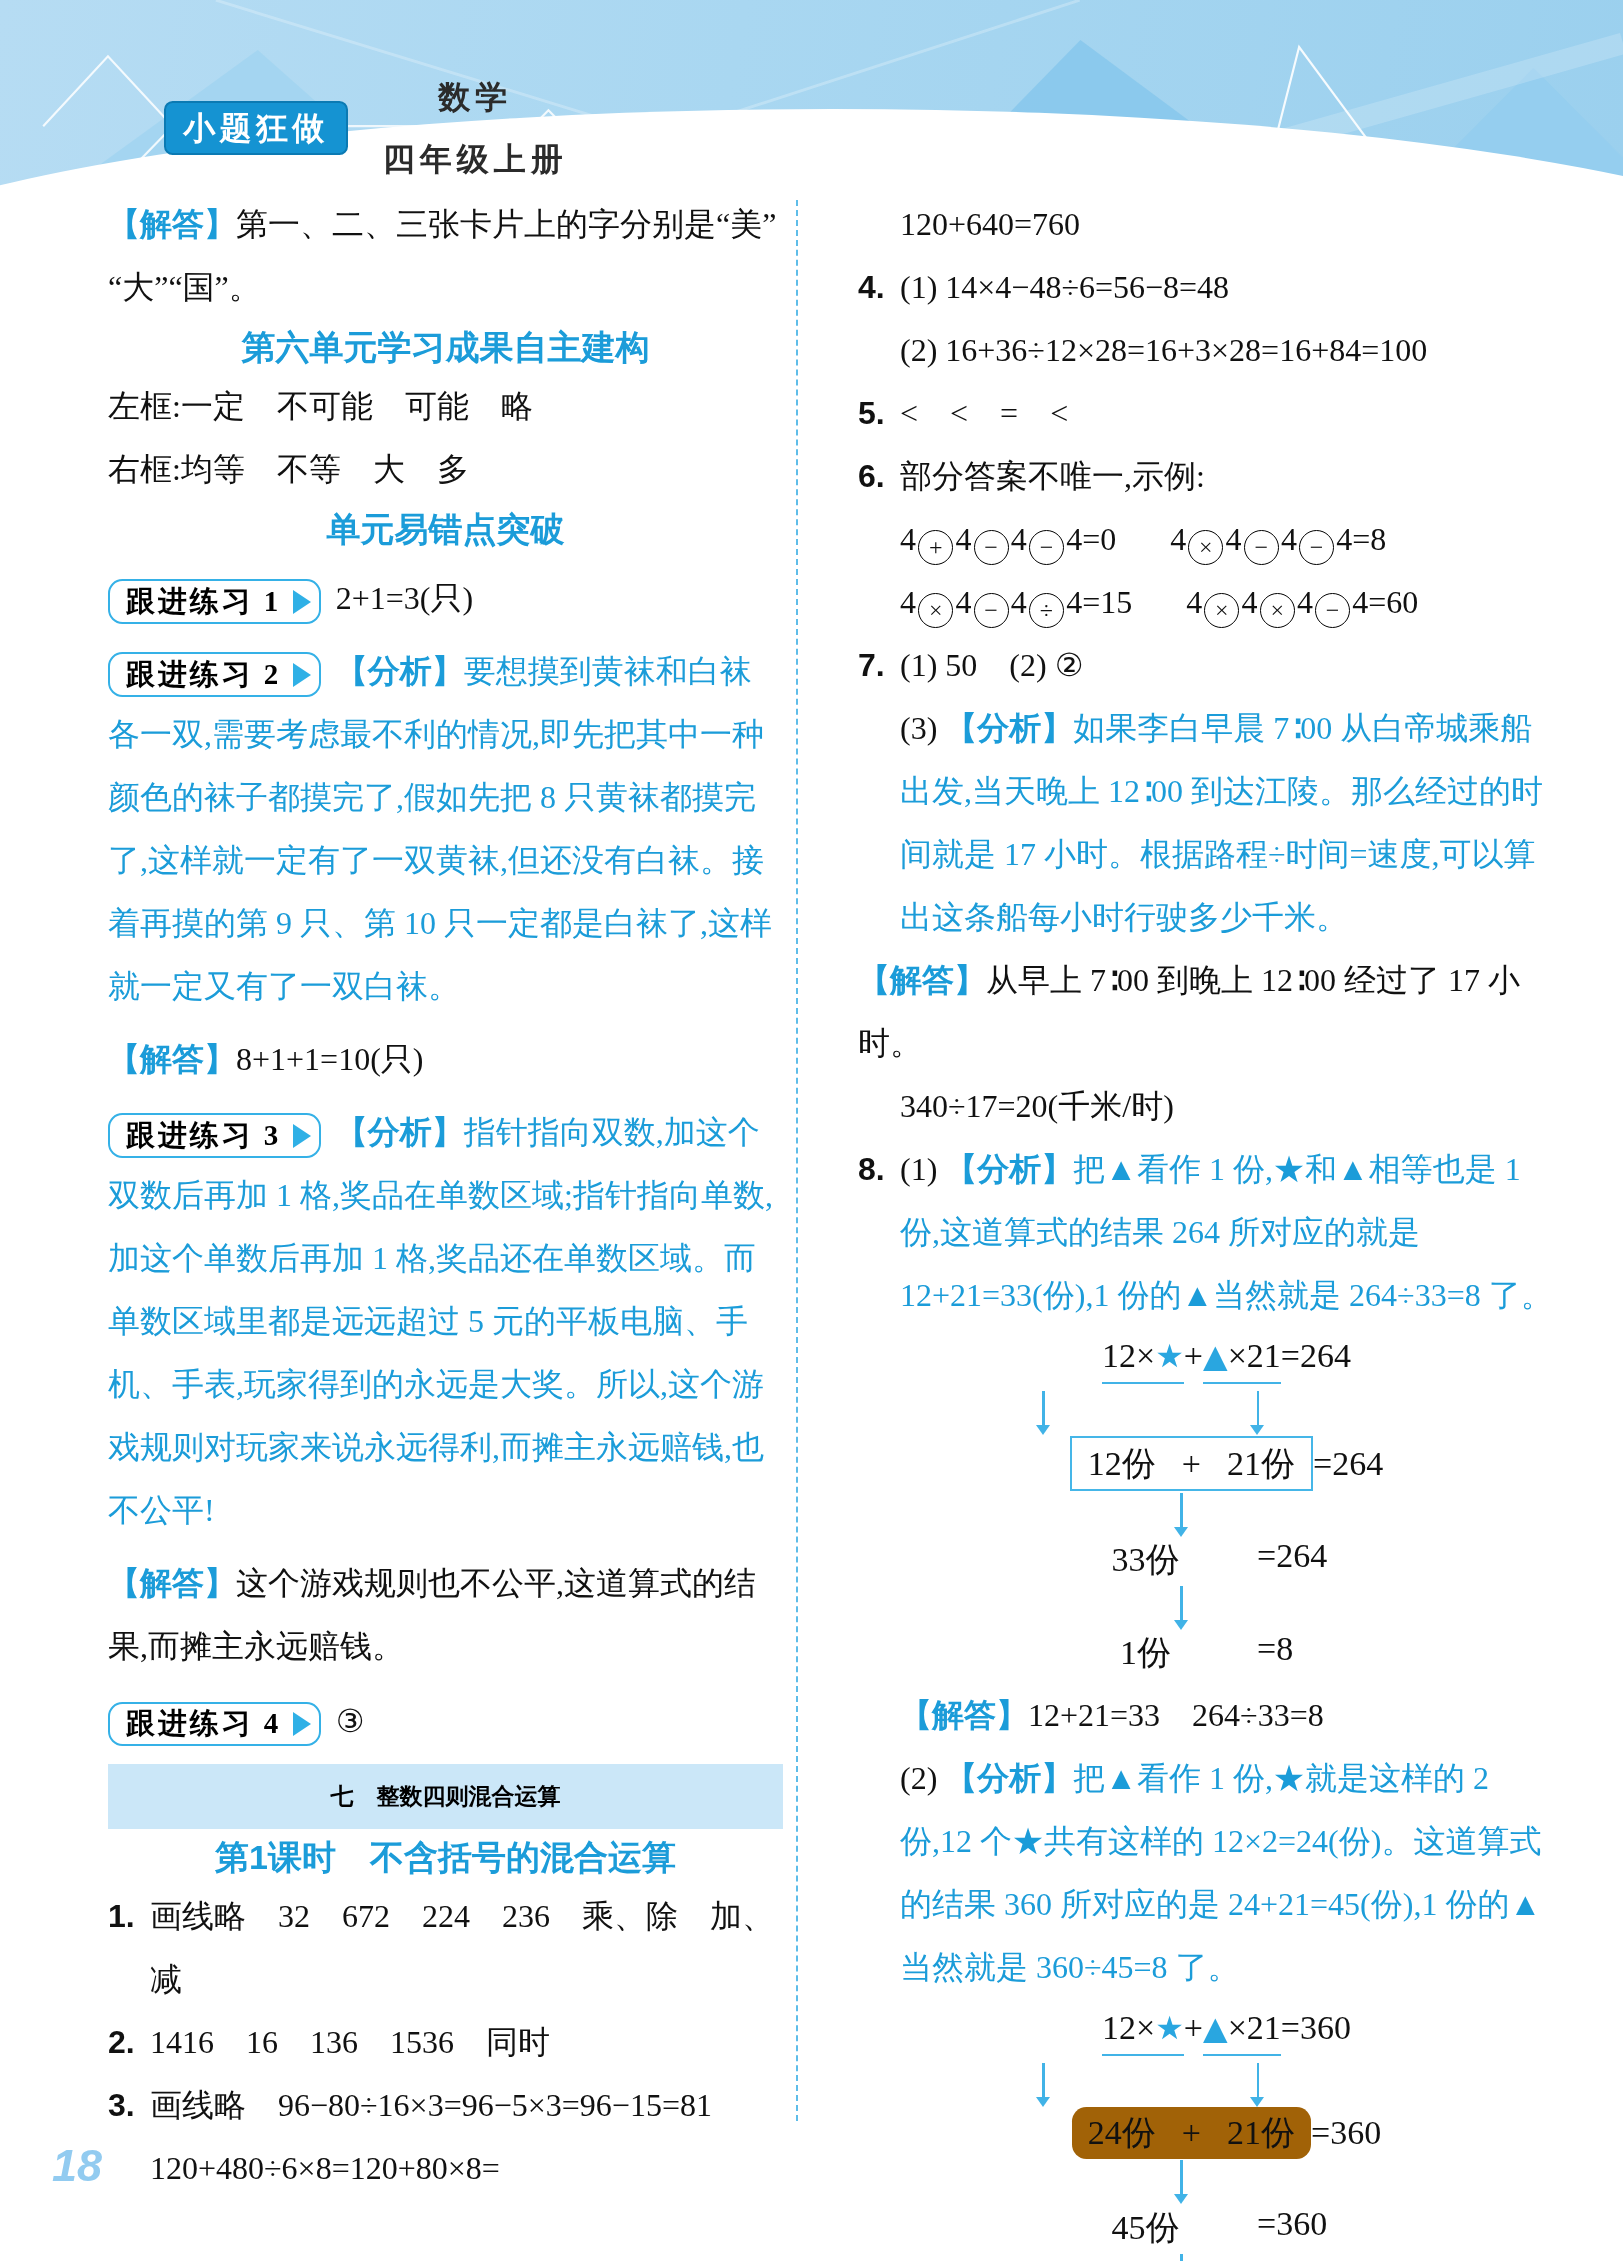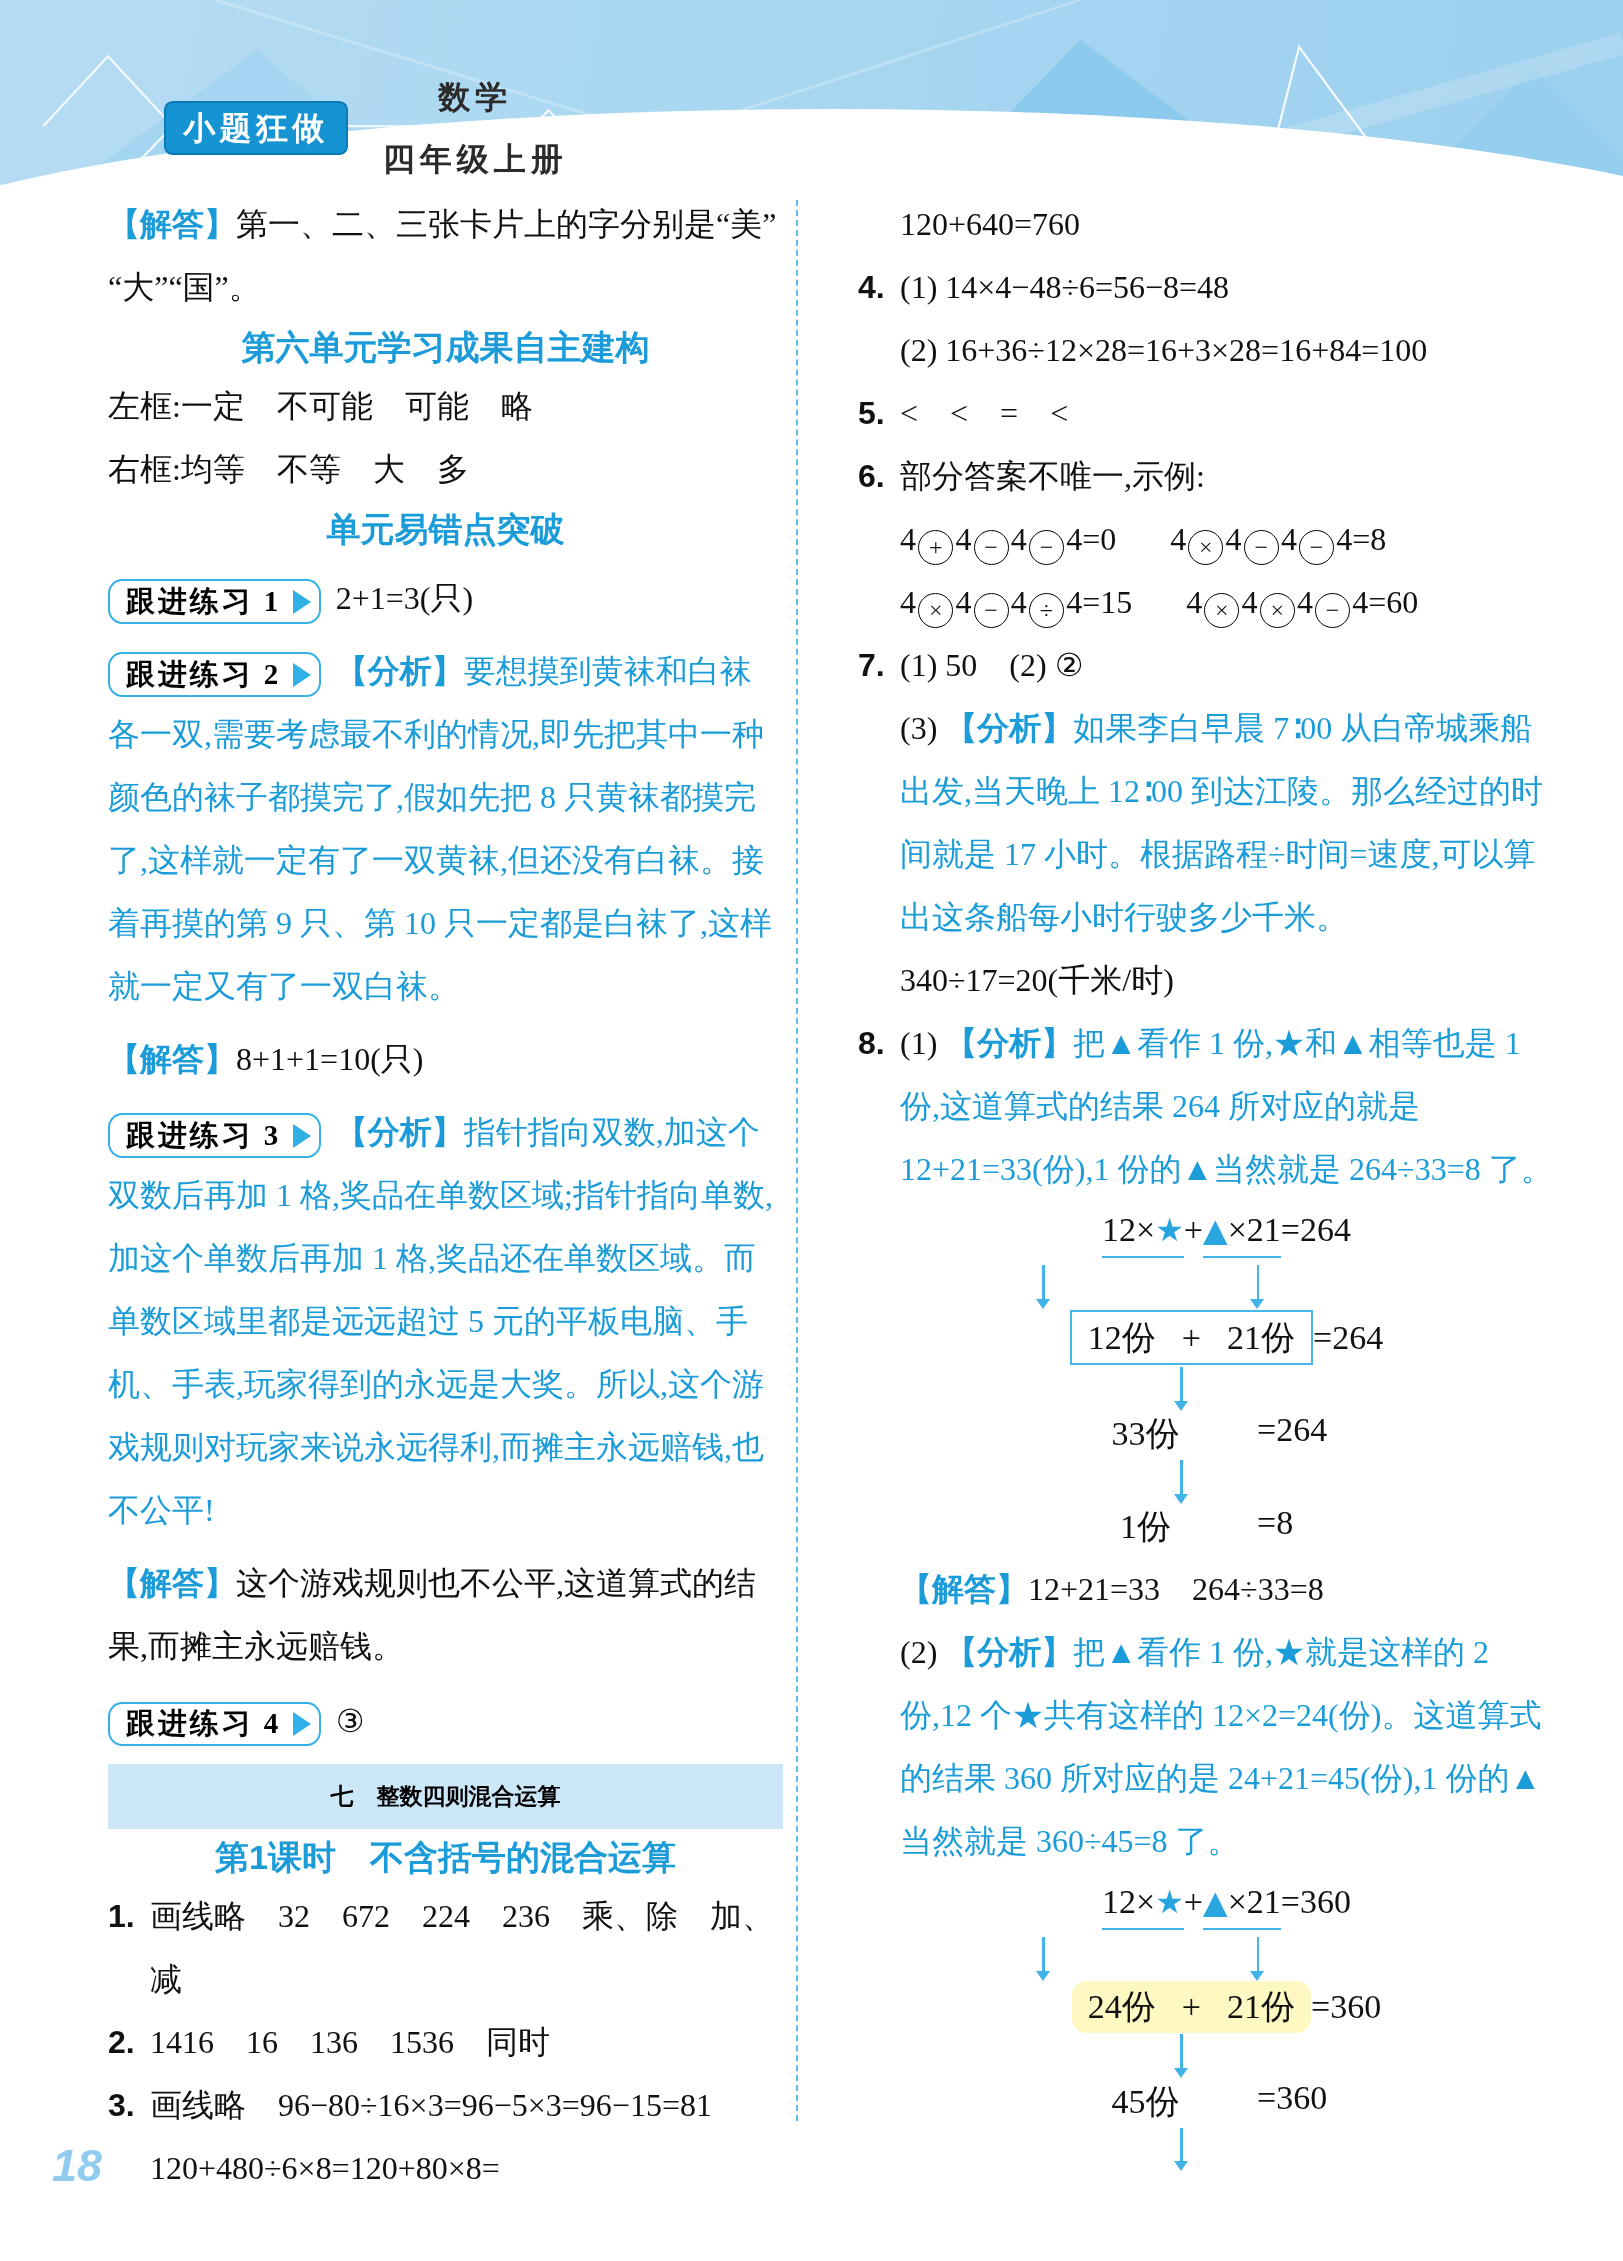--- a/index.html
+++ b/index.html
@@ -61,21 +61,21 @@
   .u{border-bottom:2.9px solid #41b3e7;padding-bottom:7.2px;}
   .shape{font-family:"DejaVu Sans","Liberation Sans",sans-serif;color:#29a6e0;font-size:32px;}
   .d-arrows{display:flex;justify-content:center;gap:212px;transform:translateX(-76px);margin:1.4px 0 4.3px;}
   .d-arrow1{display:flex;justify-content:center;transform:translateX(-45px);margin:1.4px 0 4.3px;}
   .arrow{width:2.2px;height:40px;background:#41b3e7;position:relative;display:inline-block;}
   .arrow::after{content:"";position:absolute;bottom:-10.8px;left:-6.5px;border:7.2px solid transparent;
                 border-top:10.8px solid #41b3e7;}
   .d-boxrow{display:flex;justify-content:center;align-items:center;font-size:34px;margin:1.4px 0;}
   .d-box{display:inline-flex;gap:26px;padding:2.9px 16px;align-items:baseline;}
   .d-box.outline{border:2.2px solid #45b6e8;}
-  .d-box.fill{background:#fef9c3;border-radius:14.4px;}
+  .d-box.fill{background:#a16207;border-radius:14.4px;}
   .d-row{display:flex;justify-content:center;font-size:34px;margin:2.9px 0;}
   .d-c1{width:223px;text-align:center;}
   .d-c2{width:162px;text-align:left;}
 
   .pagenum{position:absolute;left:52px;top:2140px;color:#92cbf0;font-family:"Liberation Sans","DejaVu Sans",sans-serif;
            font-weight:bold;font-style:italic;font-size:45px;}
 </style>
 </head>
 <body>
 
@@ -179,20 +179,21 @@
         <span class="eqg"><span>4</span><span class="circ">×</span><span>4</span><span class="circ">−</span><span>4</span><span class="circ">÷</span><span>4</span><span>=15</span></span>
         <span class="eqg"><span>4</span><span class="circ">×</span><span>4</span><span class="circ">×</span><span>4</span><span class="circ">−</span><span>4</span><span>=60</span></span>
       </p>
     </div>
 
     <div class="item">
       <p class="ln fallback-sans"><span class="num">7.</span><span>(1) 50　(2) ②</span></p>
       <p class="ln"><span>(3) </span><span class="lbl">【分析】</span><span class="kai">如果李白早晨 7∶00 从白帝城乘船出发,当天晚上 12∶00 到达江陵。那么经过的时间就是 17 小时。根据路程÷时间=速度,可以算出这条船每小时行驶多少千米。</span></p>
     </div>
 
+    <p class="ln"><span class="lbl">【解答】</span><span>从早上 7∶00 到晚上 12∶00 经过了 17 小时。</span></p>
     <p class="ln indent">340÷17=20(千米/时)</p>
 
     <div class="item">
       <p class="ln"><span class="num">8.</span><span>(1) </span><span class="lbl">【分析】</span><span class="kai">把▲看作 1 份,★和▲相等也是 1 份,这道算式的结果 264 所对应的就是 12+21=33(份),1 份的▲当然就是 264÷33=8 了。</span></p>
 
       <div class="diagram">
         <div class="d-eq">
           <span class="u"><span>12×</span><span class="shape">★</span></span>
             <span>+</span>
             <span class="u"><span class="shape">▲</span><span>×21</span></span>

